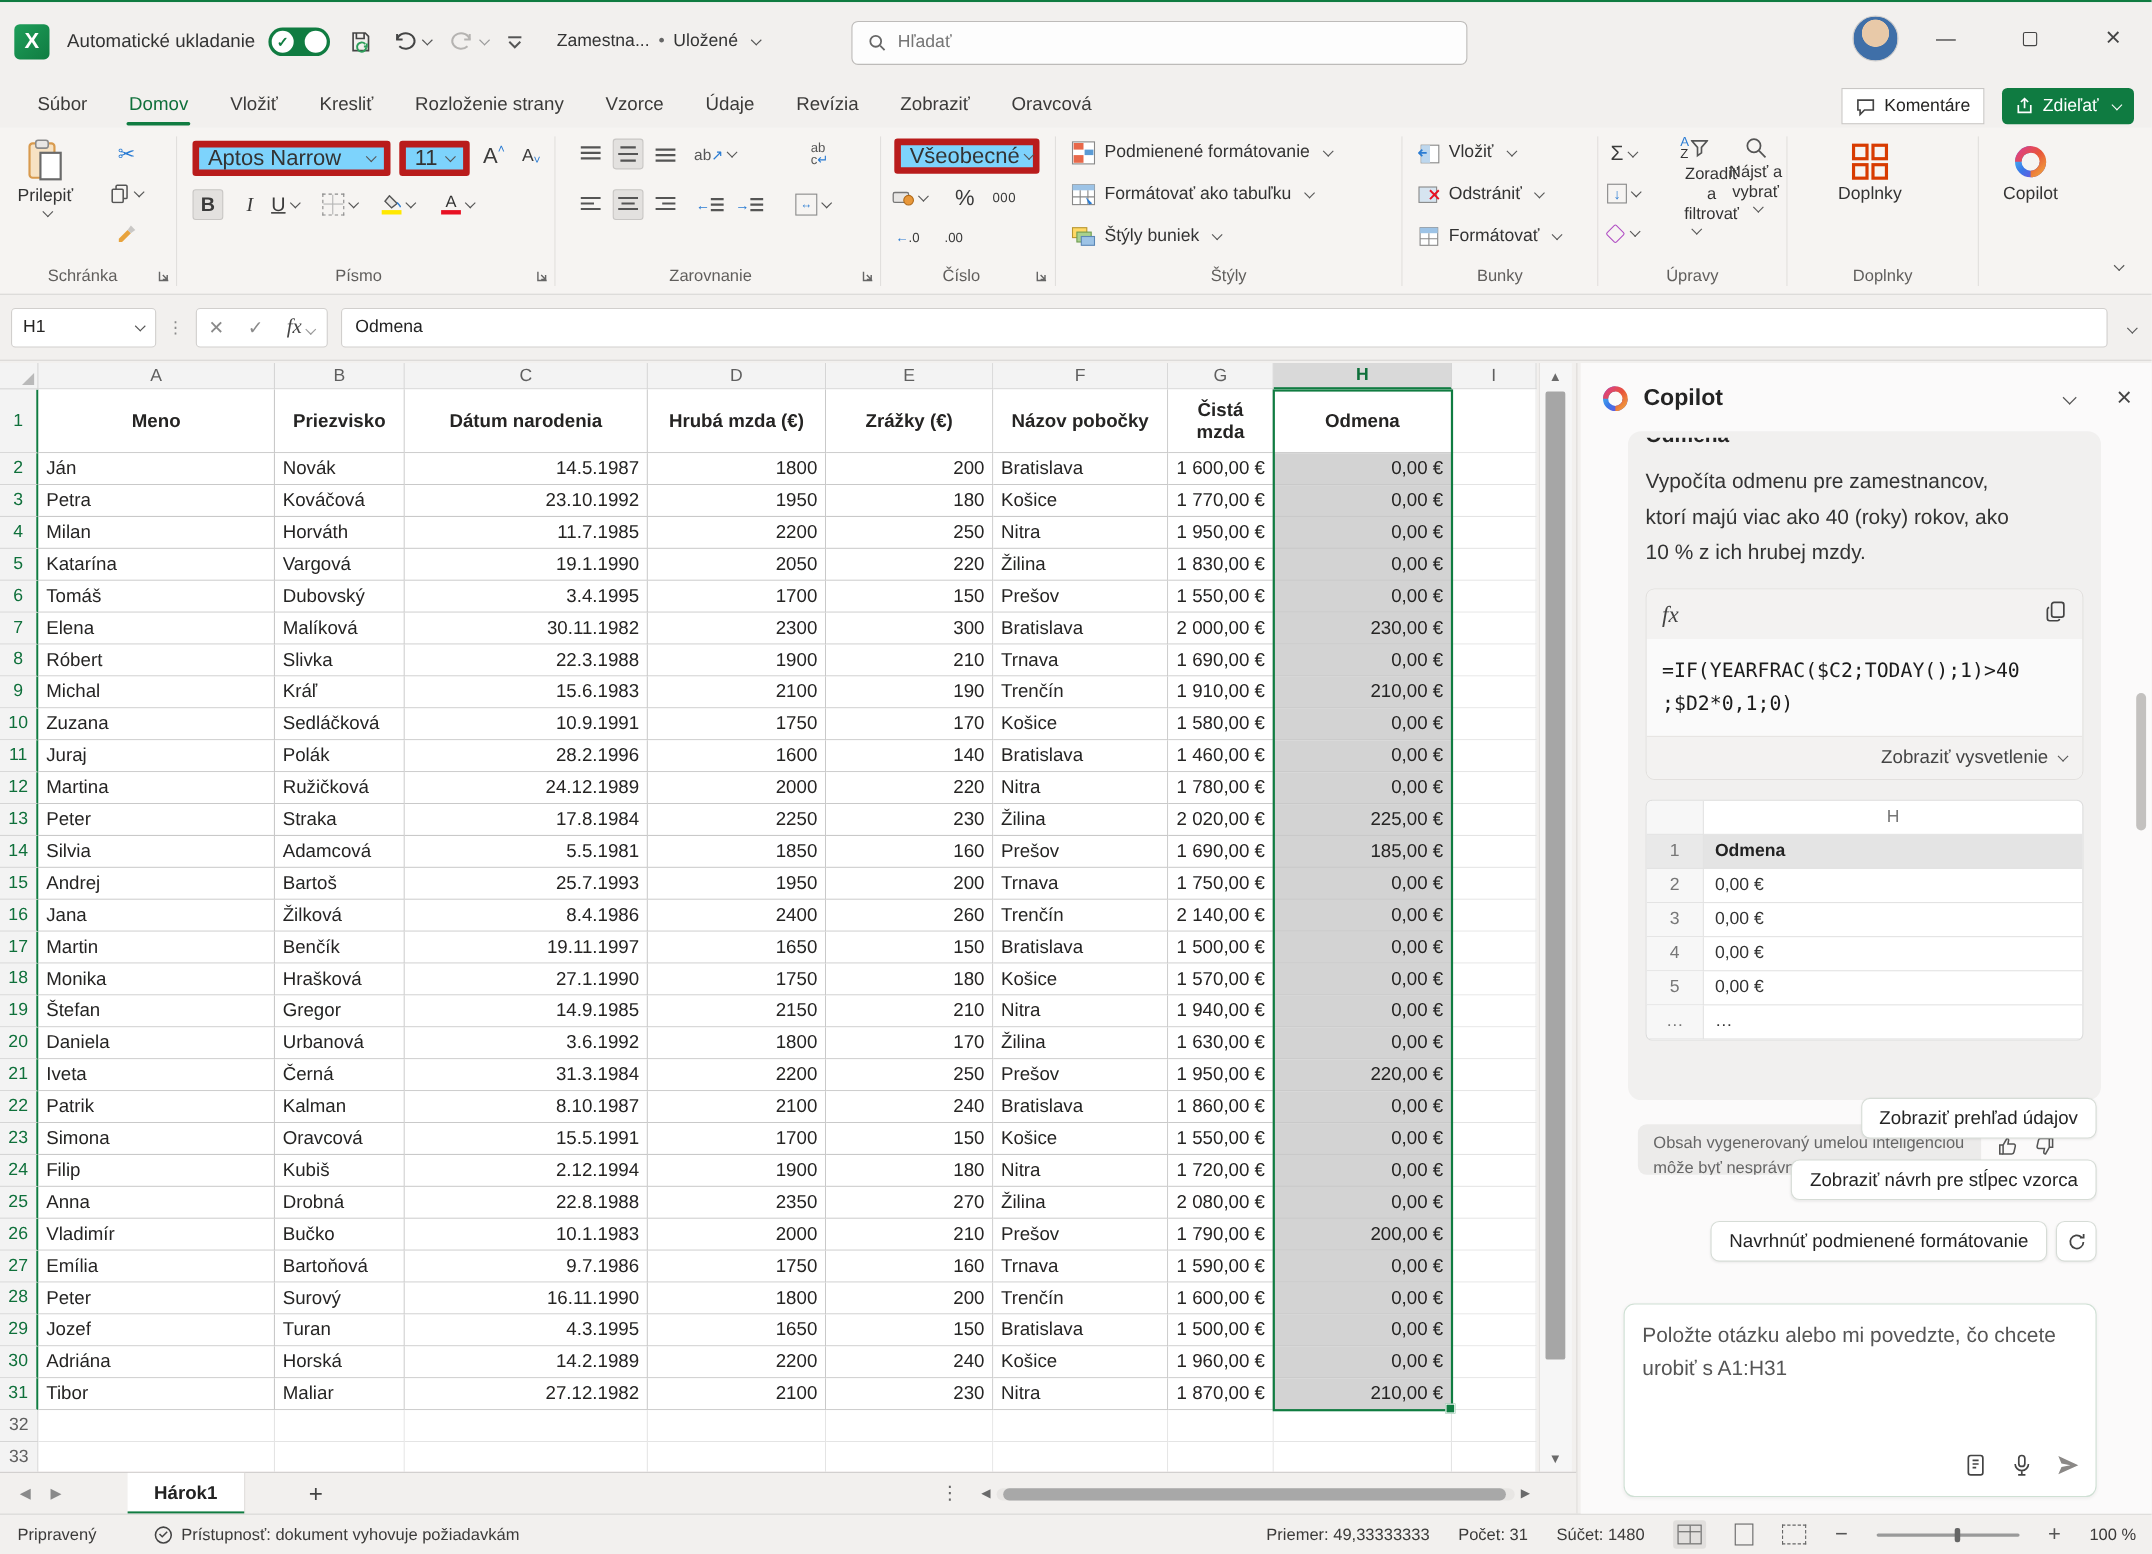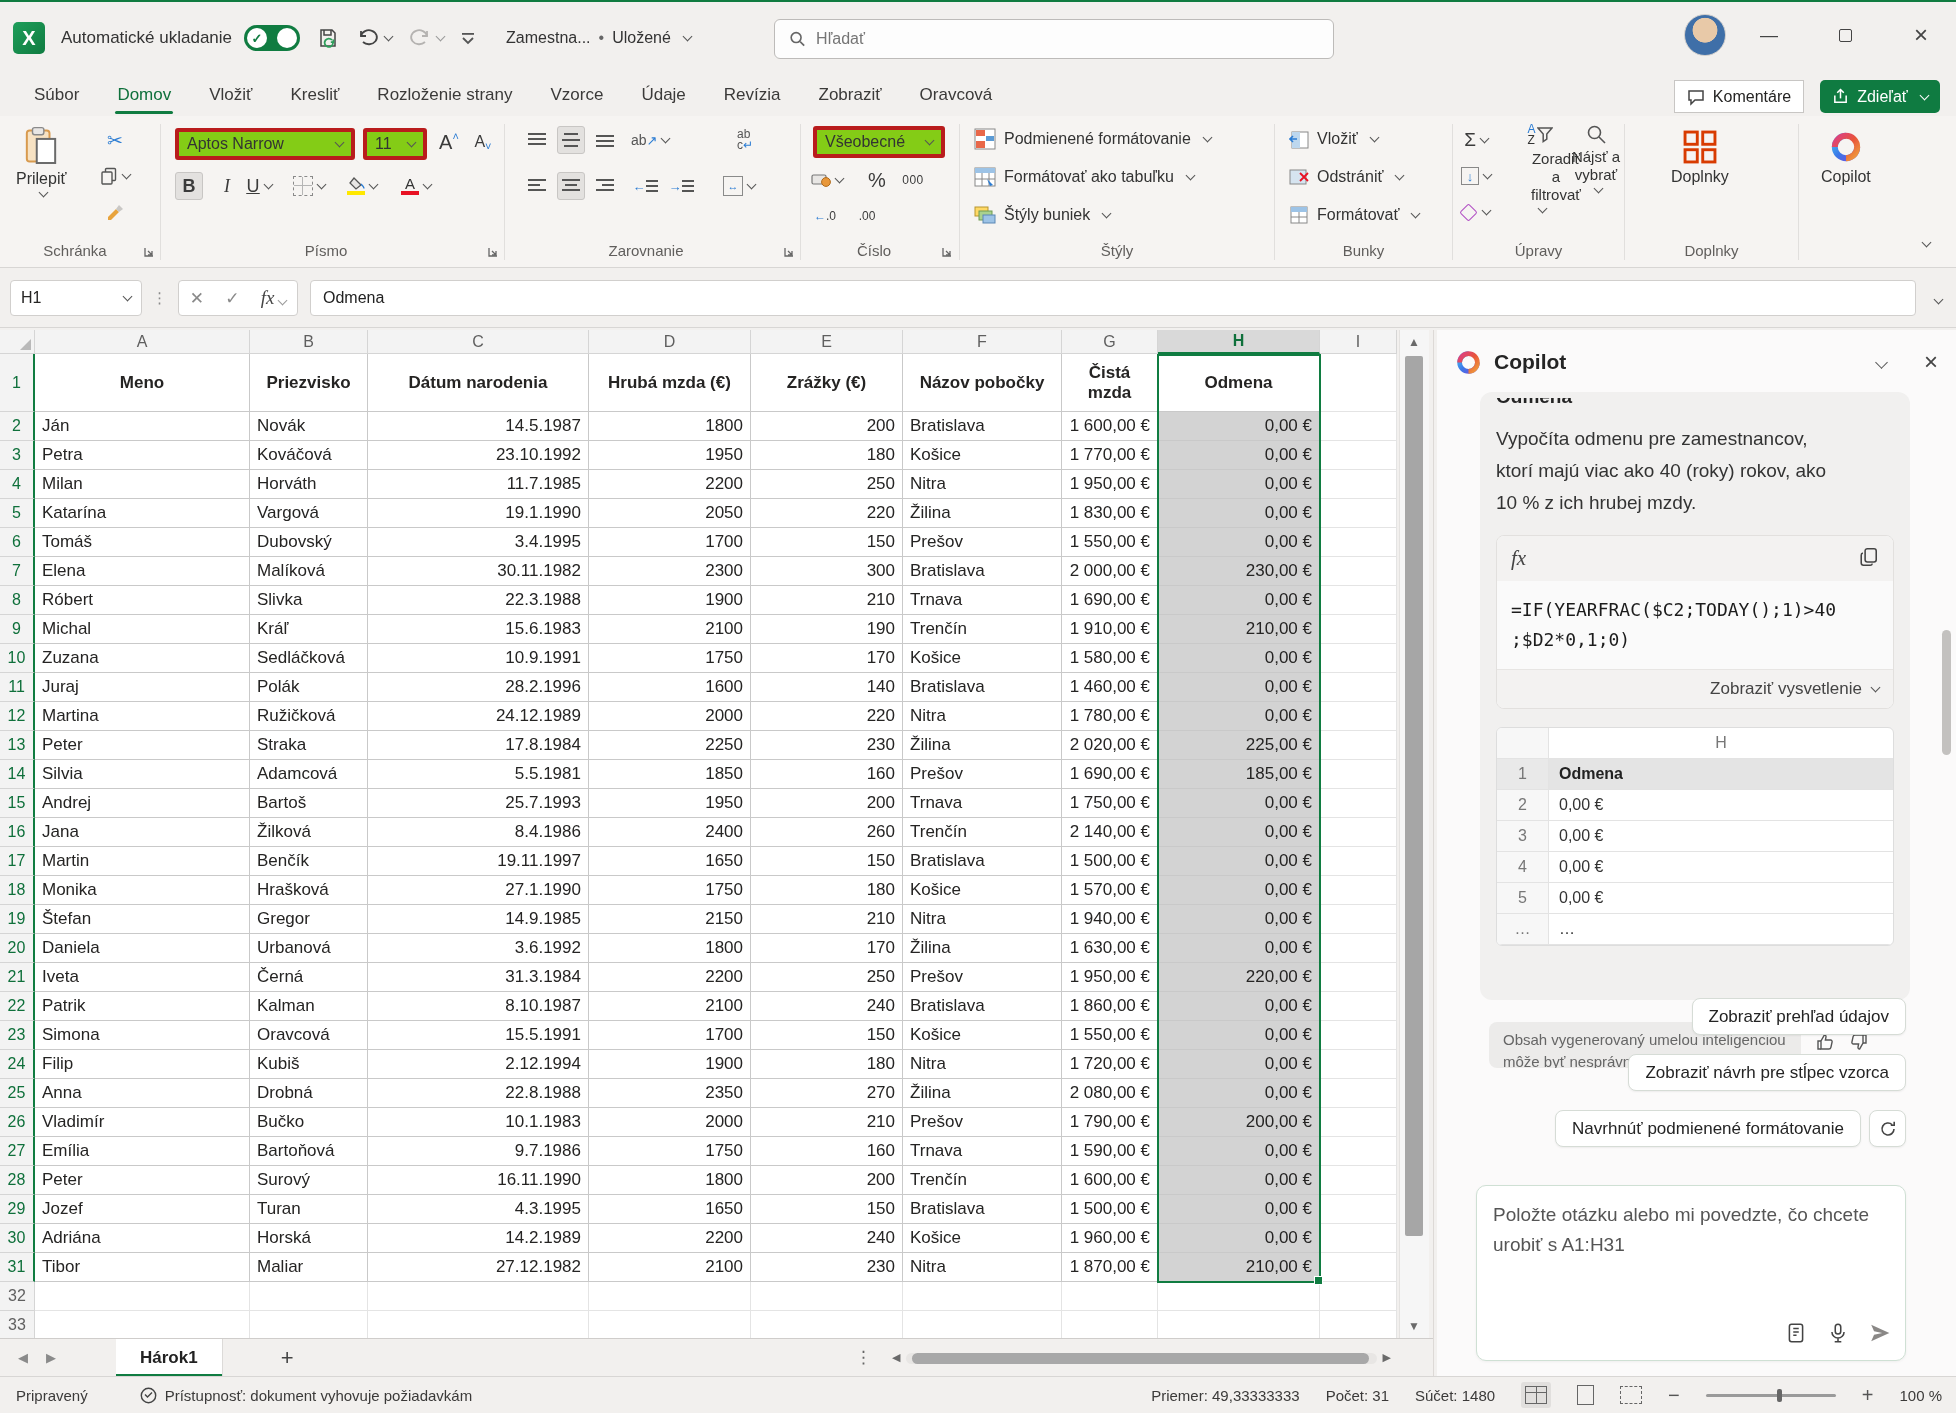--- a/index.html
+++ b/index.html
@@ -32,21 +32,21 @@
   #share-btn{left:1820px;top:80px;width:120px;height:33px;background:#0f7b41;border-radius:5px;color:#fff;font-size:16px;gap:8px;justify-content:center;}
   
   #ribbon{left:0;top:116px;width:1956px;height:152px;background:#f6f4f2;border-bottom:1px solid #d8d6d4;}
   .rgroup{position:absolute;top:0;height:126px;}
   .rgdiv{position:absolute;top:8px;height:136px;width:1px;background:#e1dfdd;}
   .rglabel{position:absolute;top:126px;font-size:15px;color:#605e5c;text-align:center;}
   .launcher{position:absolute;top:128px;width:14px;height:14px;}
   .bigbtn{display:flex;flex-direction:column;align-items:center;font-size:16px;color:#333;gap:4px;}
   .smbtn{display:flex;align-items:center;justify-content:center;height:28px;min-width:28px;border-radius:3px;color:#3b3b3b;font-size:17px;}
   .smbtn.sel{background:#e3e1df;border:1px solid #c8c6c4;}
-  .combo{background:#84cc16;border:4px solid #b91c1c;border-radius:3px;height:32px;display:flex;align-items:center;padding:0 8px;font-size:16px;color:#333;justify-content:space-between;}
+  .combo{background:#7dd3fc;border:6px solid #b91c1c;border-radius:3px;height:32px;display:flex;align-items:center;padding:0 8px;font-size:20px;color:#333;justify-content:space-between;}
   .gridic{width:20px;height:20px;border:1.5px solid #8a8a8a;background:
     linear-gradient(#b5b5b5,#b5b5b5) 50% 0/1.3px 100% no-repeat,
     linear-gradient(#b5b5b5,#b5b5b5) 0 50%/100% 1.3px no-repeat;position:relative;}
   .rowlabel{font-size:16px;color:#333;display:flex;align-items:center;gap:8px;height:30px;}
   .stack3{position:absolute;display:flex;flex-direction:column;justify-content:space-between;height:100px;top:10px;}
   svg.lineic{display:block;}
   
   #formulabar{left:0;top:269px;width:1956px;height:59px;background:#f2f0ee;border-bottom:1px solid #d8d6d4;display:flex;align-items:center;}
   #namebox{width:132px;height:36px;background:#fff;border:1px solid #d1cfcd;border-radius:4px;margin-left:10px;display:flex;align-items:center;justify-content:space-between;padding:0 10px;font-size:16px;}
   .fb-dots{color:#8a8a8a;font-size:15px;margin:0 10px;letter-spacing:1px;}

